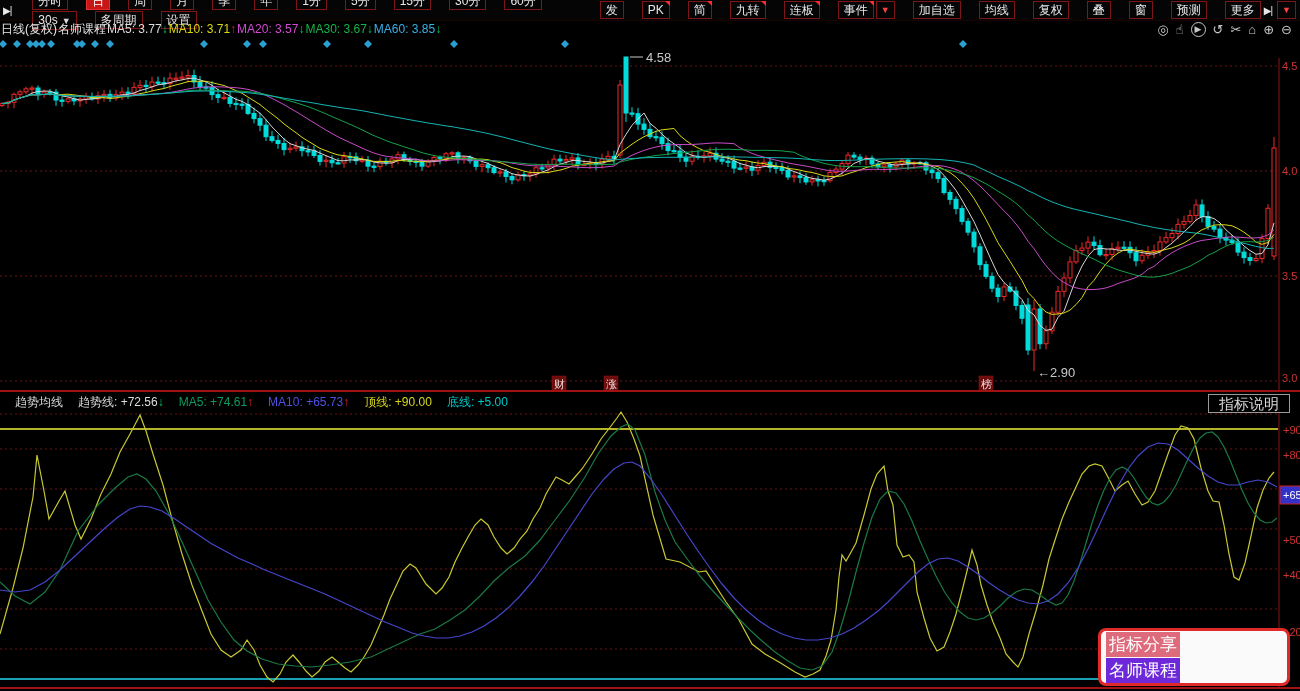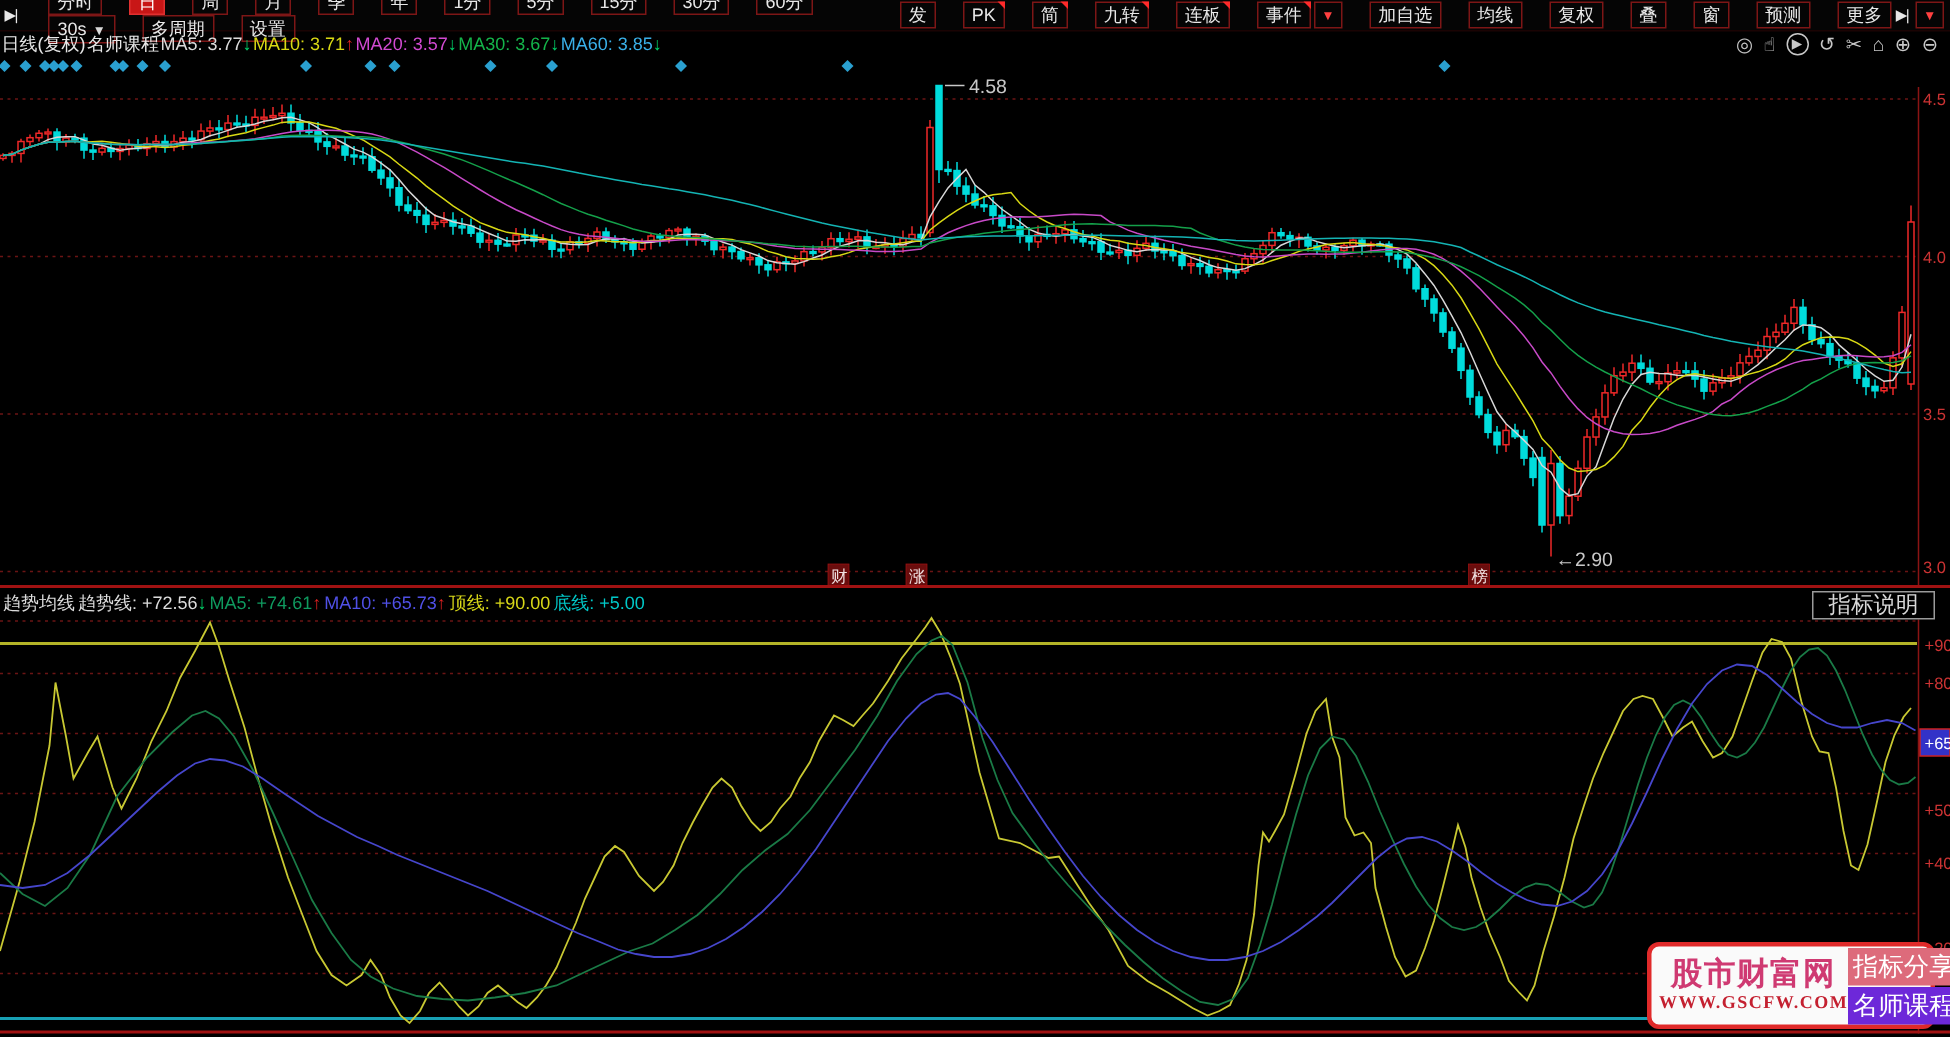--- a/index.html
+++ b/index.html
@@ -25,21 +25,21 @@
   #iconRow{margin-left:auto;display:flex;align-items:center;gap:7px;padding-right:8px;
            color:#c8c8c8;font-size:13px;}
   #iconRow .ic{display:inline-block;line-height:13px;cursor:default;}
   #iconRow .circ{border:1px solid #c8c8c8;border-radius:50%;width:13px;height:13px;
            font-size:9px;text-align:center;line-height:13px;}
   
   svg{position:absolute;left:0;display:block;}
   
   #indHeader{position:absolute;left:0;top:392px;width:1300px;height:20px;display:flex;
              align-items:center;font-size:12px;z-index:5;}
-  #indHeader .seg{margin-left:2px;white-space:nowrap;}
+  #indHeader .seg{margin-left:15px;white-space:nowrap;}
   #indBtn{position:absolute;right:10px;top:394px;border:1px solid #9a9a9a;color:#d8d8d8;
           font-size:15px;line-height:15px;padding:1px 10px;background:#000;z-index:6;cursor:default;}
   
   #watermark{position:absolute;left:1098px;top:628px;width:192px;height:58px;background:#fafafa;
              border:3px solid #e02a2a;border-radius:8px;z-index:7;display:flex;
              align-items:center;justify-content:space-between;padding:0 5px;box-sizing:border-box;}
   #wmLeft{display:flex;flex-direction:column;align-items:center;}
   #wmTitle{font-size:21px;font-weight:bold;color:#cf3a72;letter-spacing:1px;line-height:23px;}
   #wmUrl{font-family:"Liberation Serif","DejaVu Serif",serif;font-size:12px;font-weight:bold;
          color:#c42030;letter-spacing:1px;line-height:15px;}
@@ -588,23 +588,19 @@
       <text x="1283" y="54" fill="#cc3333" font-size="11">+80.00</text>
       <rect x="1280" y="81" width="20" height="18" fill="#3232c8" stroke="#cc2222" stroke-width="1"></rect>
       <text x="1283" y="94" fill="#ffffff" font-size="11">+65.73</text>
       <text x="1283" y="139" fill="#cc3333" font-size="11">+50.00</text>
       <text x="1283" y="174" fill="#cc3333" font-size="11">+40.00</text>
       <text x="1283" y="231" fill="#cc3333" font-size="11">+20.00</text>
       <line x1="0" y1="283" x2="1300" y2="283" stroke="#a01212" stroke-width="2"></line>
     </svg>
 
   <div id="watermark">
-    <div id="wmLeft">
-      <div id="wmTitle">股市财富网</div>
-      <div id="wmUrl">WWW.GSCFW.COM</div>
-    </div>
     <div>
       <div class="wmBadge" id="wmBadge1">指标分享</div>
       <div class="wmBadge" id="wmBadge2">名师课程</div>
     </div>
   </div>
 
 </div>
 
 </body></html>

